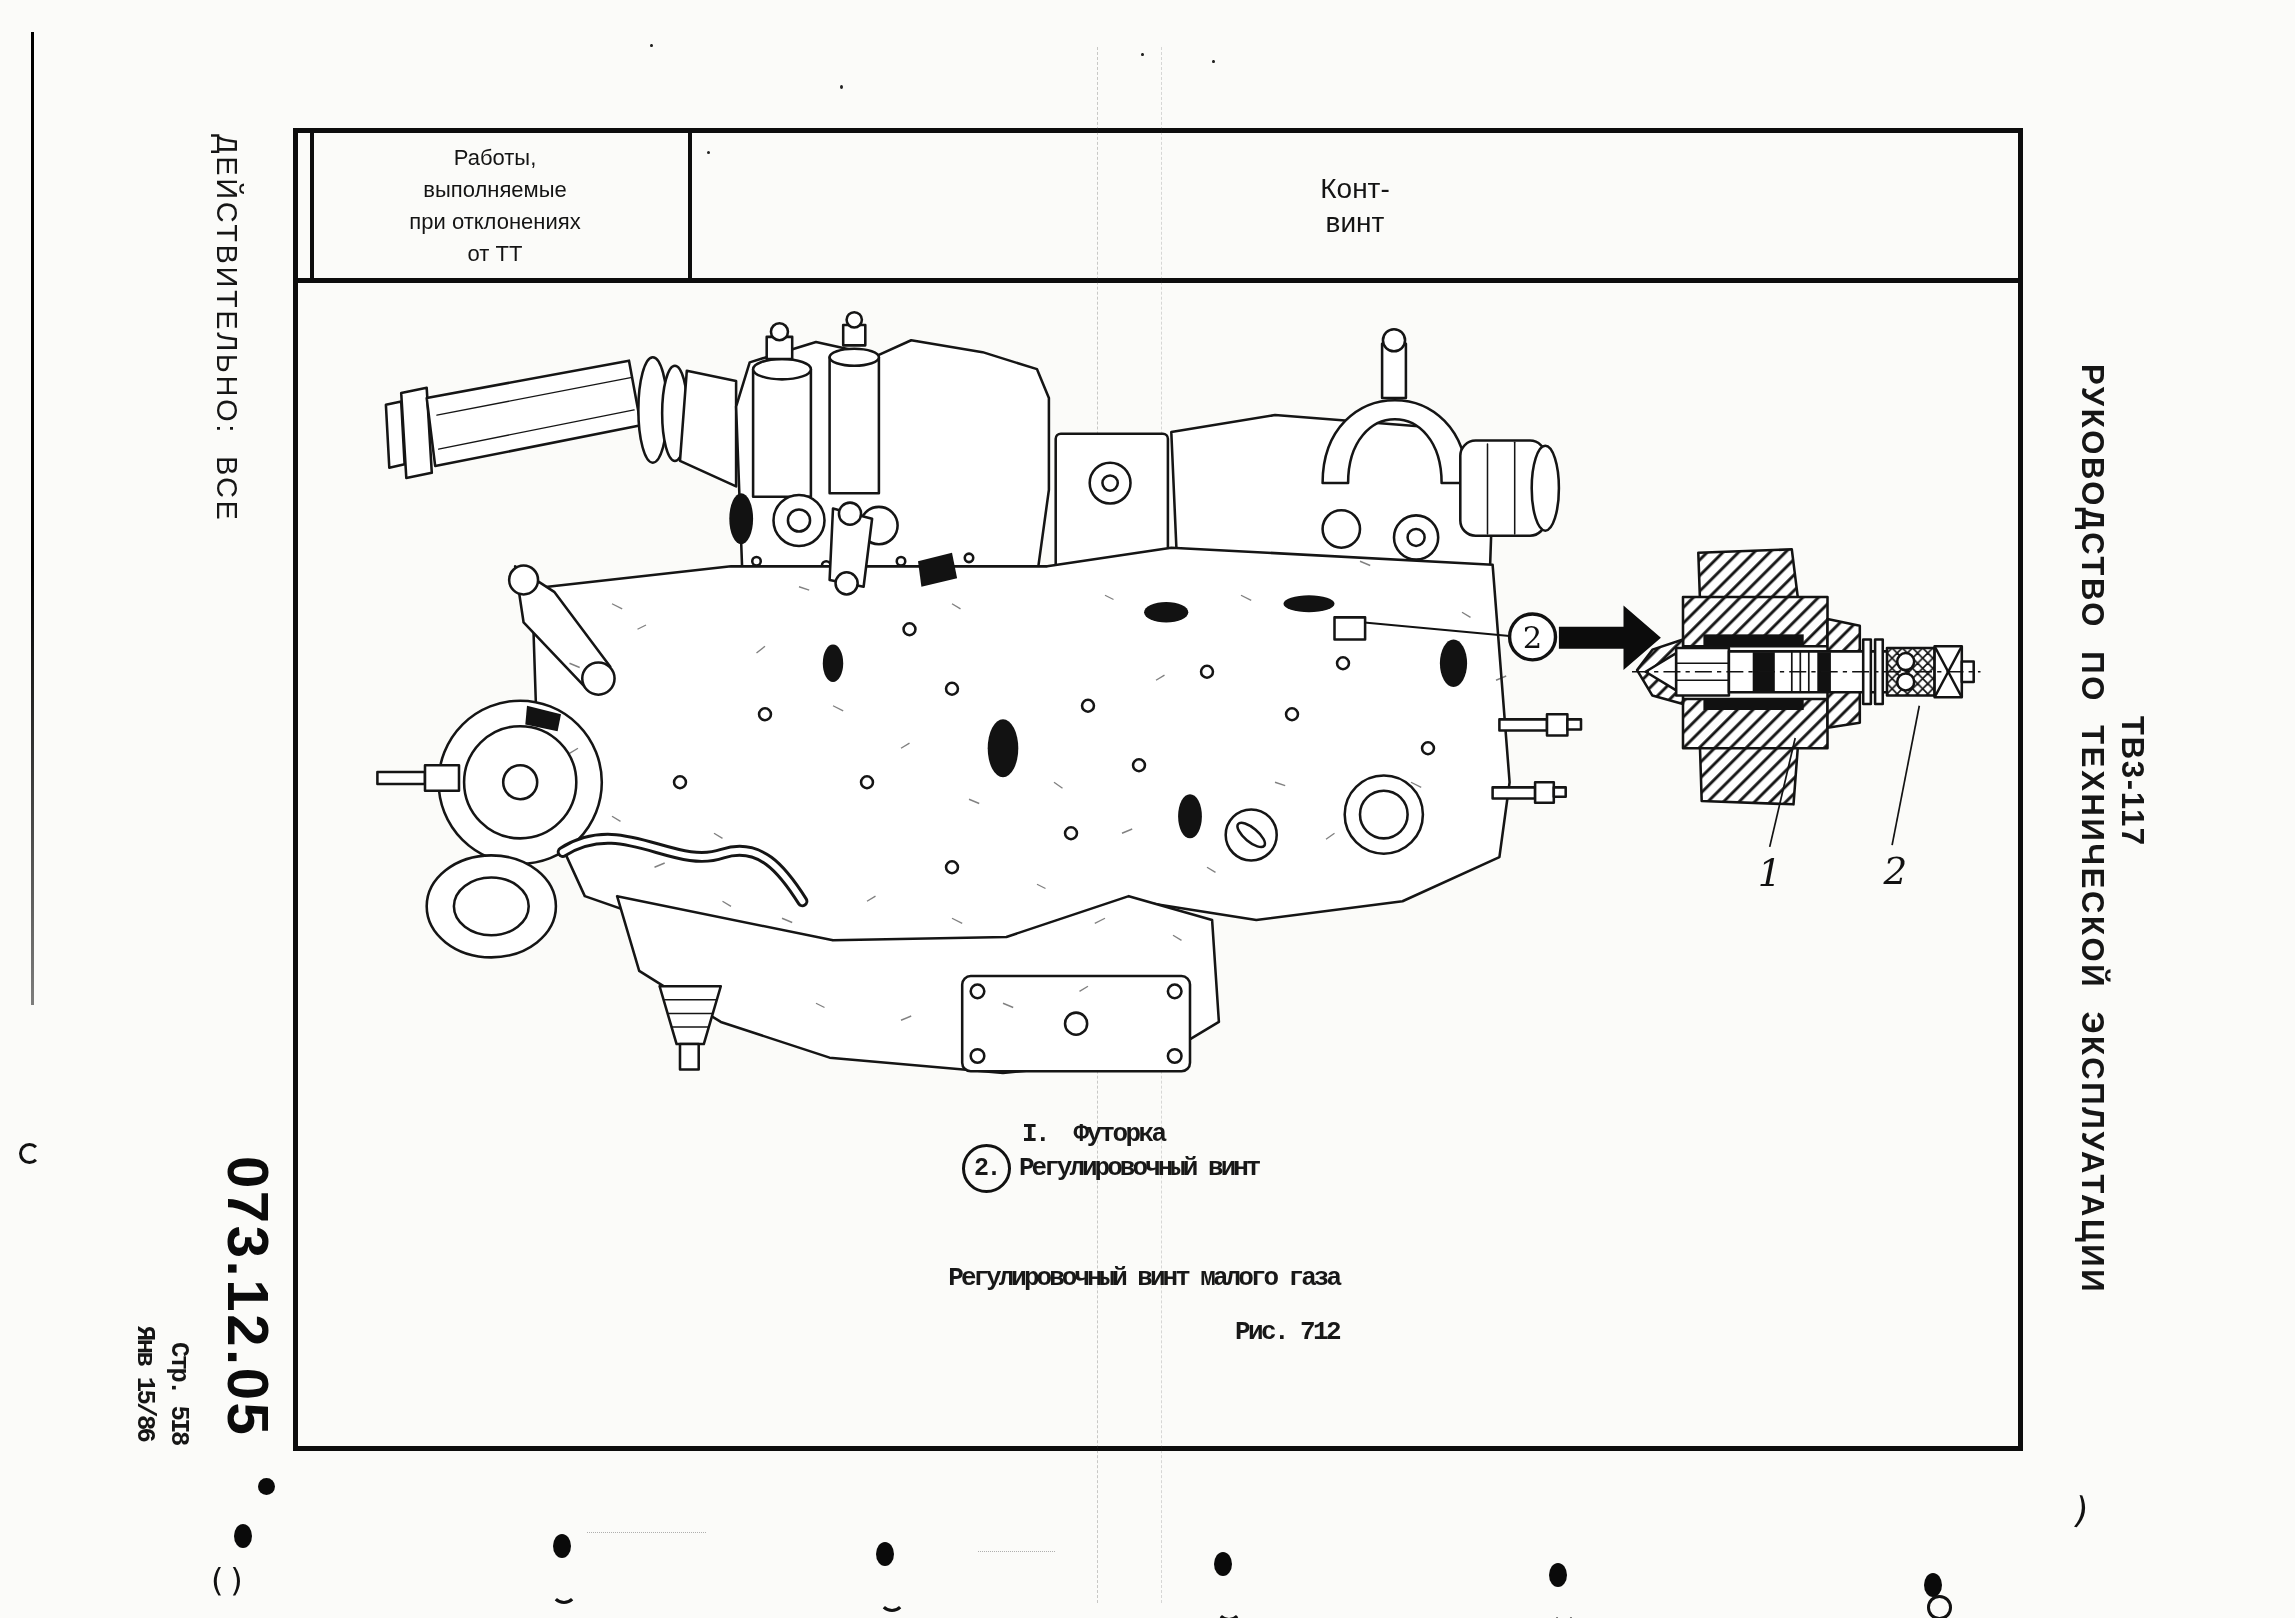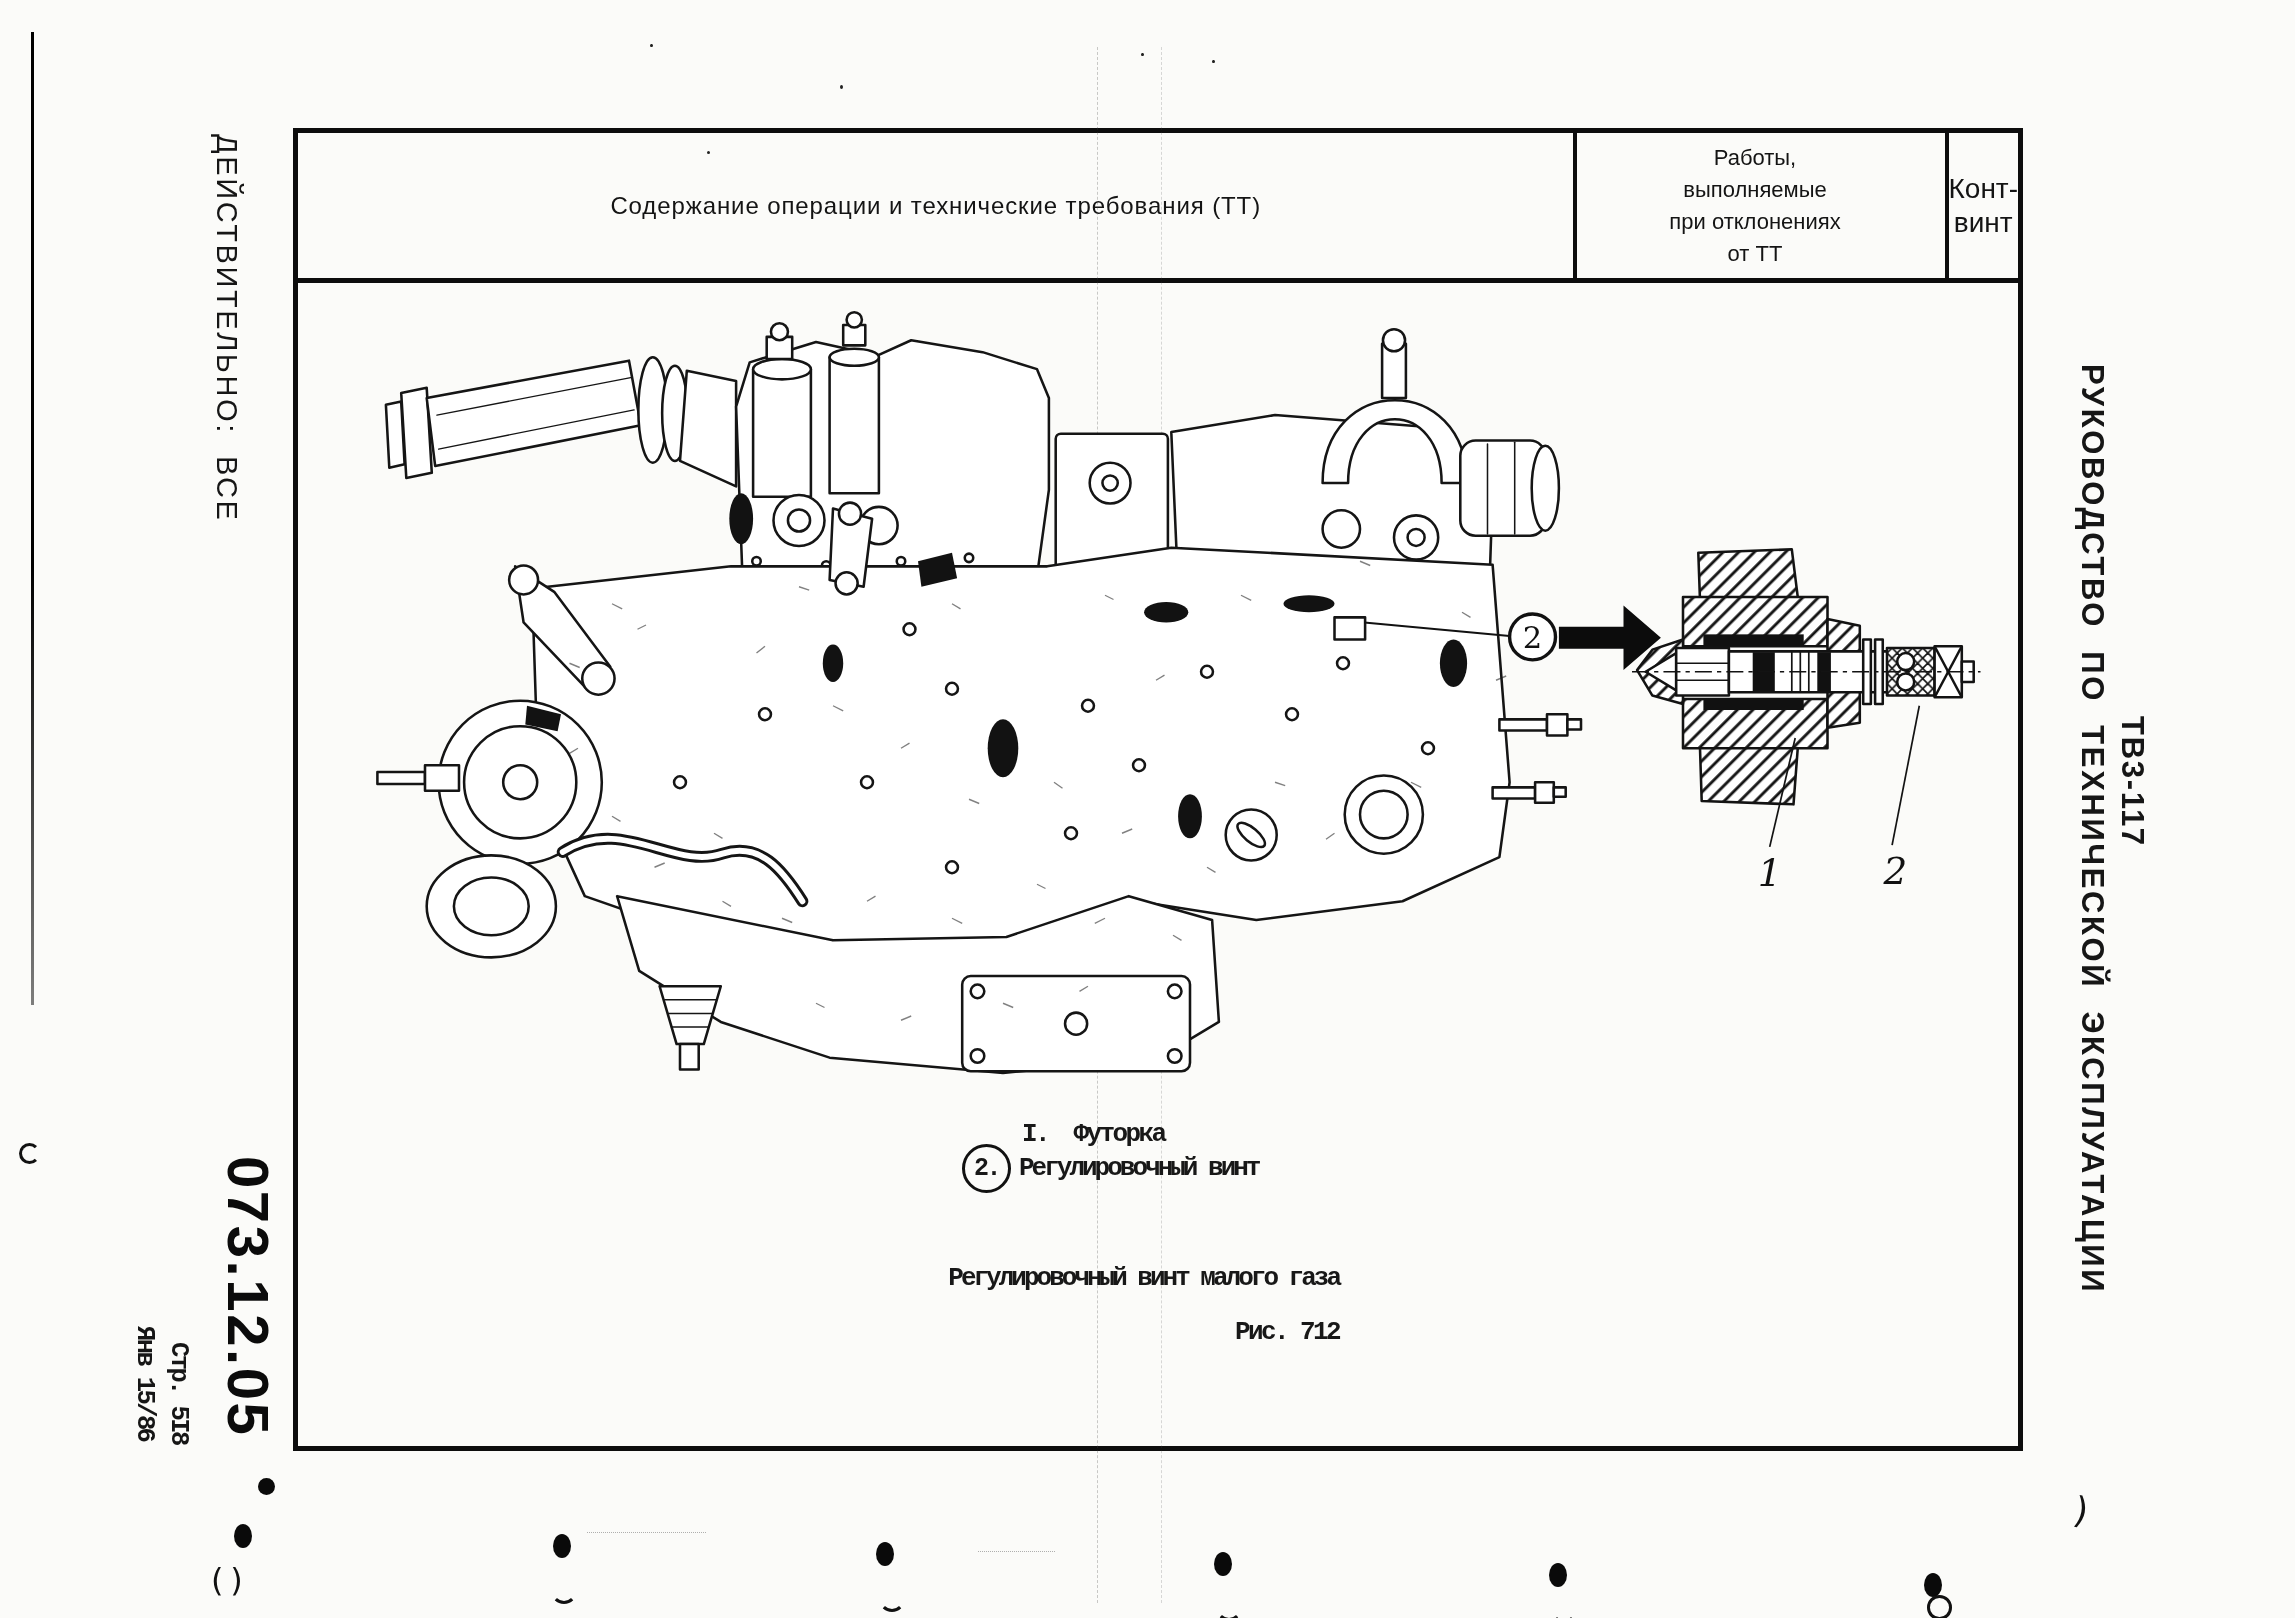--- a/index.html
+++ b/index.html
@@ -71,23 +71,20 @@
 <div class="vtext v-tasknum" style="left:277px;top:1156px">073.12.05</div>
 <div class="bullet-dot" style="left:258px;top:1478px"></div>
 <div class="vtext v-mono" style="left:191px;top:1342px">Стр. 5I8</div>
 <div class="vtext v-mono" style="left:157px;top:1326px">Янв 15/86</div>
 
 <div class="vtext v-manual" style="left:2108px;top:364px">РУКОВОДСТВО  ПО  ТЕХНИЧЕСКОЙ  ЭКСПЛУАТАЦИИ</div>
 <div class="vtext v-model" style="left:2148px;top:716px">ТВ3-117</div>
 
 <div class="sheet-table">
   <div class="sheet-head">
-    <div class="hcell hcell1">
-      <span>Содержание операции и технические требования (ТТ)</span>
-    </div>
     <div class="hcell hcell2">
       <span>Работы,</span>
       <span>выполняемые</span>
       <span>при отклонениях</span>
       <span>от ТТ</span>
     </div>
     <div class="hcell hcell3">
       <span>Конт-</span>
       <span>винт</span>
     </div>

